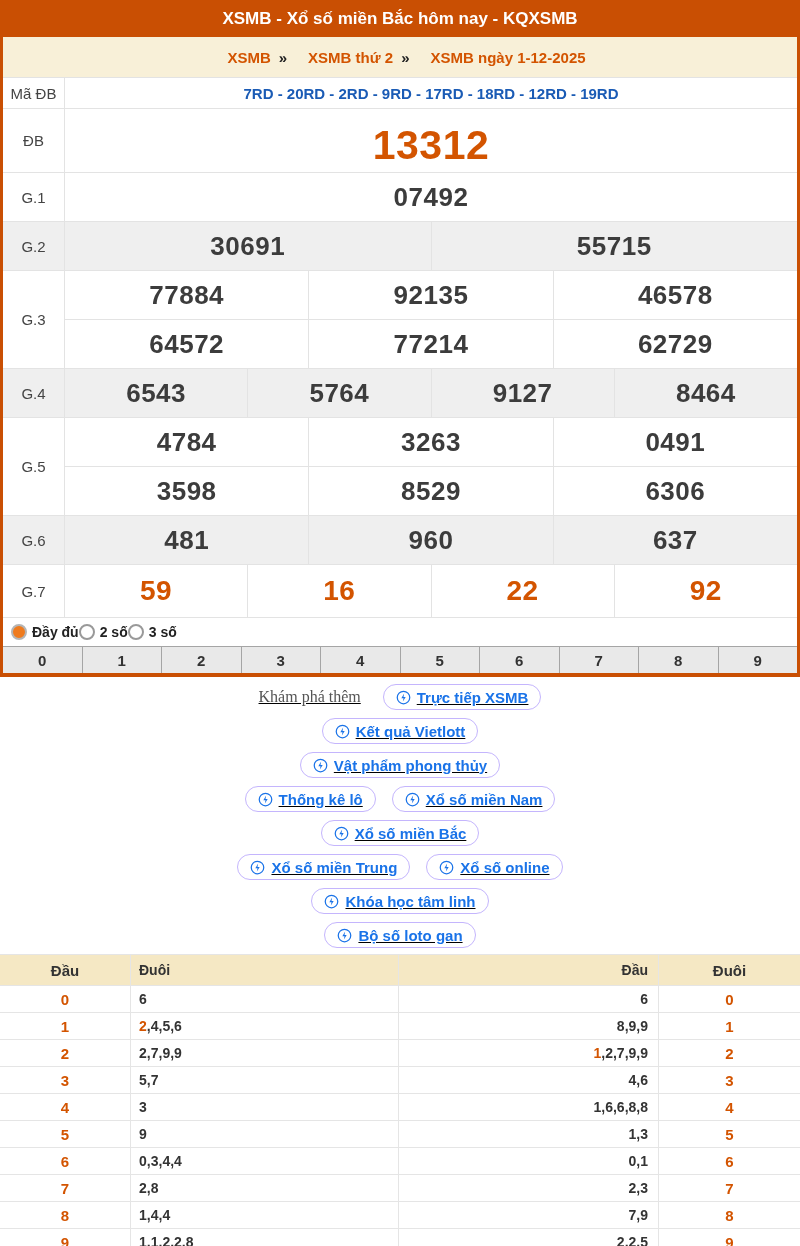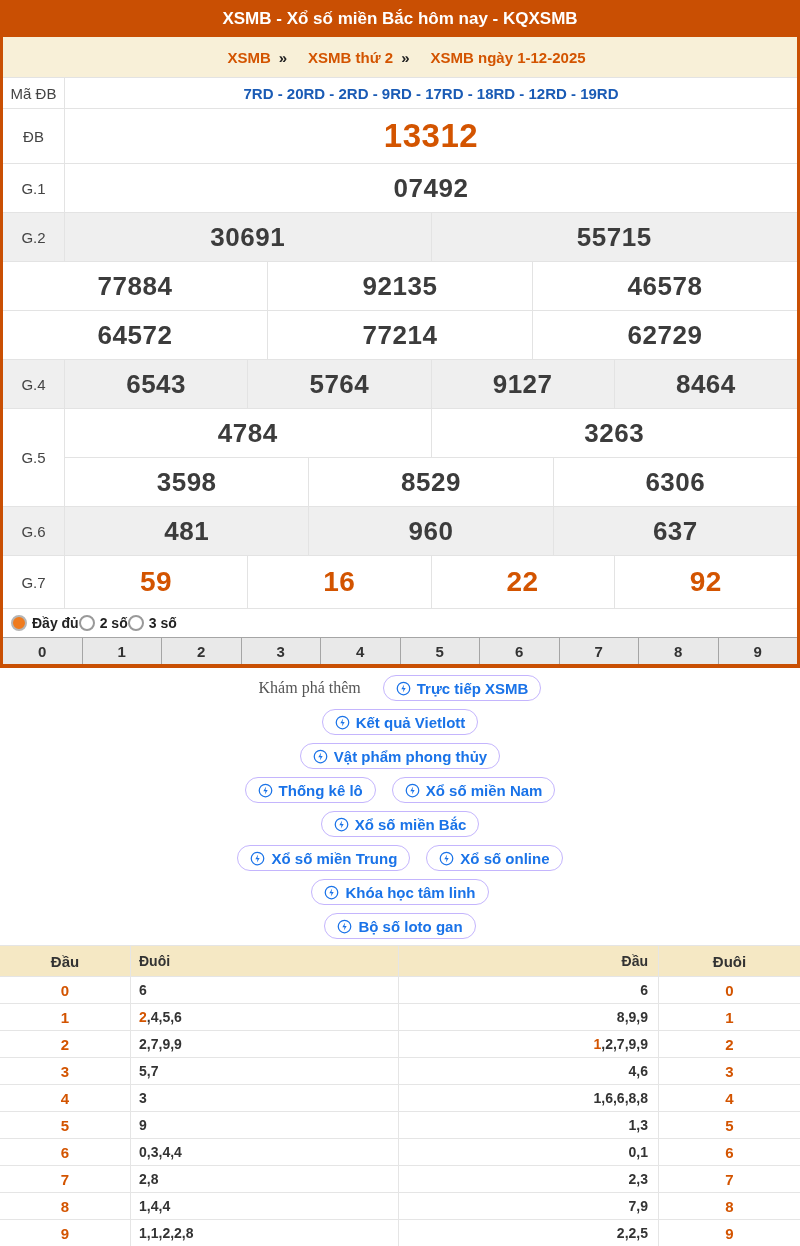--- a/index.html
+++ b/index.html
@@ -56,42 +56,42 @@
   .prize-line{display:flex;flex:1;}
   .prize-line + .prize-line{border-top:1px solid var(--line);}
   .prize-cell{
     flex:1;display:flex;align-items:center;justify-content:center;
     font-weight:bold;color:var(--dark);
     font-size:26px;height:48px;
     letter-spacing:0.5px;
   }
   .prize-cell + .prize-cell{border-left:1px solid var(--line);}
   .prize-row.r-code .prize-cell{font-size:15px;color:var(--code-blue);height:30px;letter-spacing:0;}
-  .prize-row.r-special .prize-cell{font-size:33px;color:var(--accent);height:54px;}
+  .prize-row.r-special .prize-cell{font-size:41px;color:var(--accent);height:54px;margin-top:9px;}
   .prize-row.r-accent .prize-cell{font-size:28px;color:var(--accent);height:52px;}
   
   .filter{
     height:28px;border-top:1px solid var(--line);
     display:flex;align-items:center;gap:0;
     padding-left:8px;background:#fff;
   }
   .filter-opt{display:flex;align-items:center;gap:5px;font-weight:bold;font-size:14px;color:#222;cursor:pointer;}
   .radio{width:16px;height:16px;border-radius:50%;border:2px solid #999;background:#fff;box-sizing:border-box;}
   .radio.sel{background:#ef7b1e;border-color:#b5b5b5;}
   
   .digits{display:flex;border-top:1px solid #a5a5a5;}
   .digit-cell{
     flex:1;height:26px;background:#e9e9e9;
     display:flex;align-items:center;justify-content:center;
     font-weight:bold;font-size:15px;color:#333;cursor:pointer;
   }
   .digit-cell + .digit-cell{border-left:1px solid #a5a5a5;}
   
   .explore{padding:7px 0 6px;display:flex;flex-direction:column;gap:8px;}
-  .explore-row{display:flex;justify-content:center;align-items:center;gap:16px;}
+  .explore-row{display:flex;justify-content:center;align-items:center;gap:16px;text-decoration:underline;}
   .explore-label{
     color:#555;font-size:16px;margin-right:6px;
     font-family:"Liberation Serif", serif;
   }
   .pill{
     display:inline-flex;align-items:center;gap:6px;
     height:26px;padding:0 12px;box-sizing:border-box;
     border:1px solid #c4b5fd;border-radius:15px;
     color:var(--link-blue);font-weight:bold;font-size:15px;
     background:#fff;cursor:pointer;white-space:nowrap;
@@ -148,20 +148,21 @@
       <div class="prize-row r-normal shaded">
         <div class="prize-label">G.2</div>
         <div class="prize-content">
           <div class="prize-line">
             <div class="prize-cell">30691</div>
             <div class="prize-cell">55715</div>
           </div>
         </div>
       </div>
       <div class="prize-row r-normal">
+        <div class="prize-label">G.3</div>
         <div class="prize-content">
           <div class="prize-line">
             <div class="prize-cell">77884</div>
             <div class="prize-cell">92135</div>
             <div class="prize-cell">46578</div>
           </div>
           <div class="prize-line">
             <div class="prize-cell">64572</div>
             <div class="prize-cell">77214</div>
             <div class="prize-cell">62729</div>
@@ -178,20 +179,21 @@
             <div class="prize-cell">8464</div>
           </div>
         </div>
       </div>
       <div class="prize-row r-normal">
         <div class="prize-label">G.5</div>
         <div class="prize-content">
           <div class="prize-line">
             <div class="prize-cell">4784</div>
             <div class="prize-cell">3263</div>
+            <div class="prize-cell">0491</div>
           </div>
           <div class="prize-line">
             <div class="prize-cell">3598</div>
             <div class="prize-cell">8529</div>
             <div class="prize-cell">6306</div>
           </div>
         </div>
       </div>
       <div class="prize-row r-normal shaded">
         <div class="prize-label">G.6</div>

